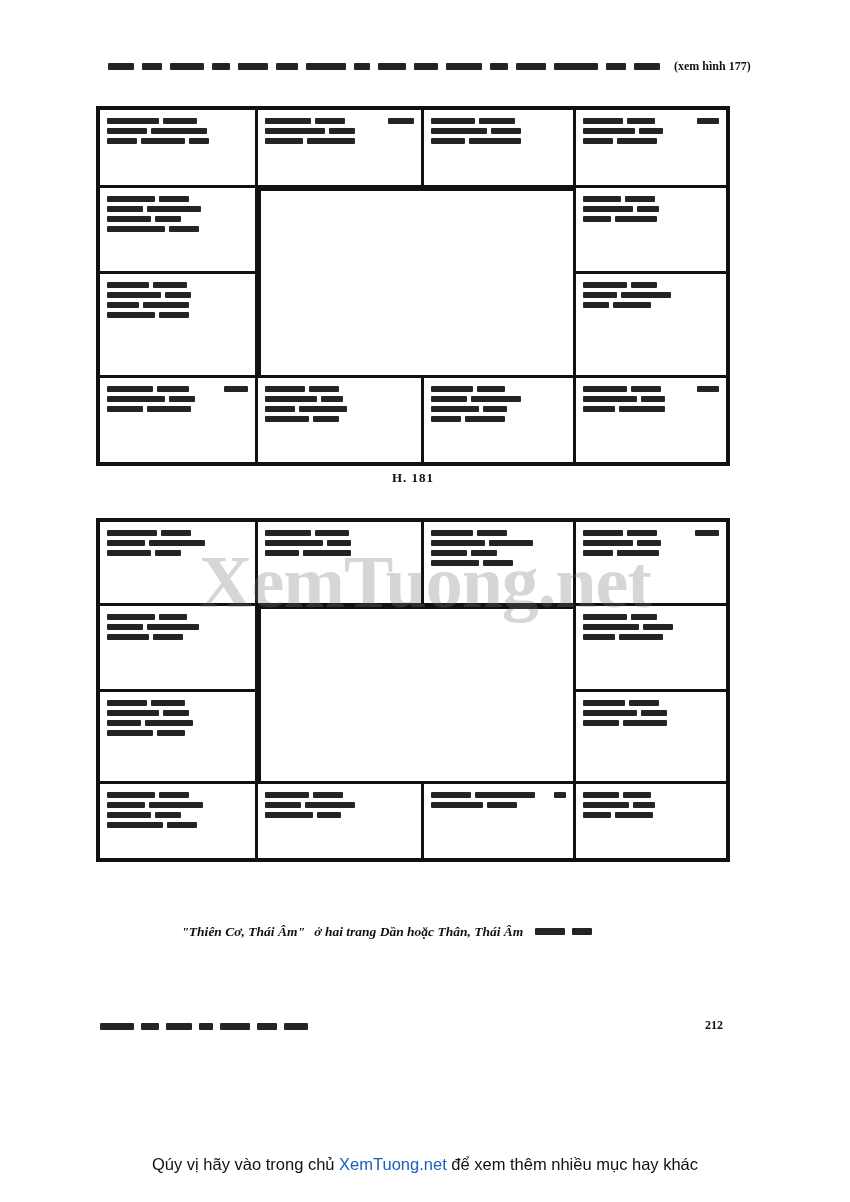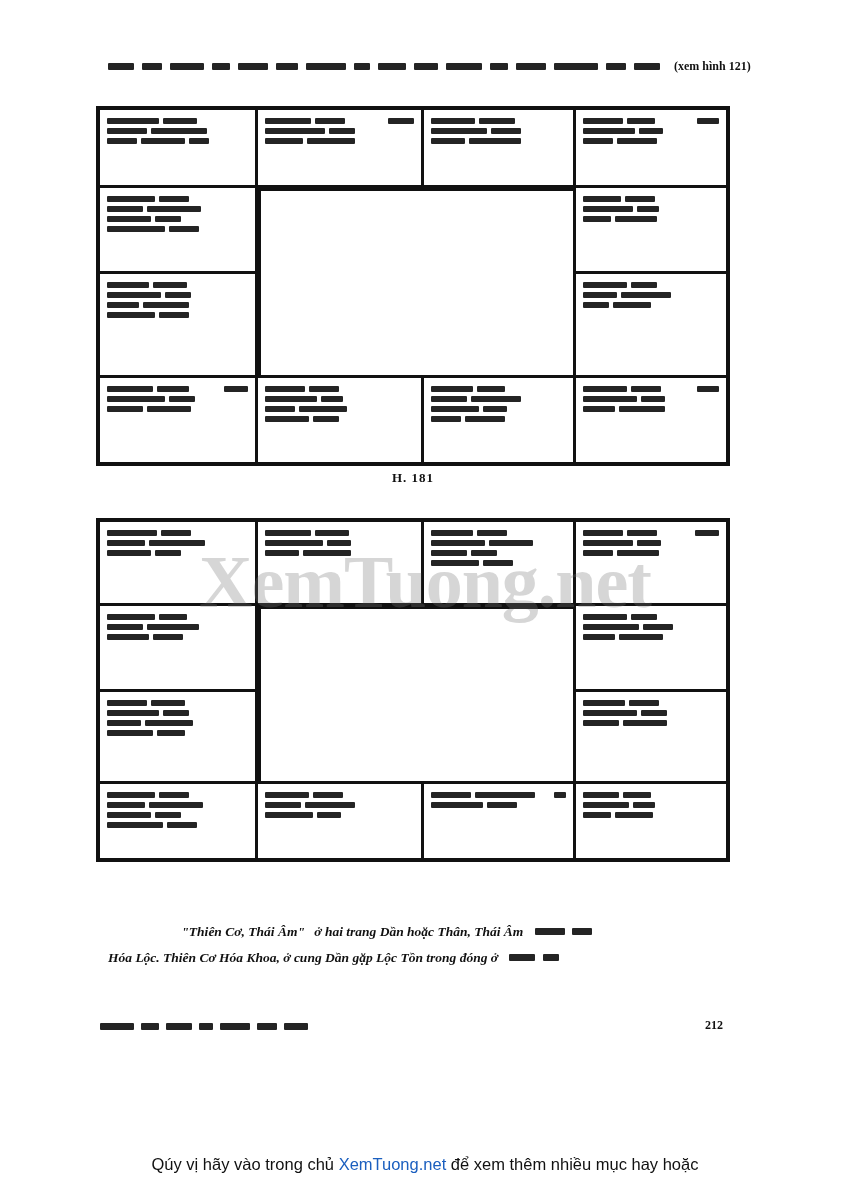--- a/index.html
+++ b/index.html
@@ -194,21 +194,21 @@
     <span class="smudge" style="width:40px"></span>
     <span class="smudge" style="width:16px"></span>
     <span class="smudge" style="width:28px"></span>
     <span class="smudge" style="width:24px"></span>
     <span class="smudge" style="width:36px"></span>
     <span class="smudge" style="width:18px"></span>
     <span class="smudge" style="width:30px"></span>
     <span class="smudge" style="width:44px"></span>
     <span class="smudge" style="width:20px"></span>
     <span class="smudge" style="width:26px"></span>
-    <span class="caption">(xem hình 121)</span>
+    <span class="caption">(xem hình 177)</span>
   </div>
 
   <div class="chart" id="chart-1">
       <div class="cell center" style="left: 158px; top: 78px; width: 318px; height: 190px; border-width: 3px; border-style: solid; border-color: rgb(17, 17, 17);"></div>
       <div class="cell" style="left: 0px; top: 0px; width: 158px; height: 78px;">
         <span class="blk-line"><span class="smudge" style="width: 52px;"></span><span class="smudge" style="width: 34px;"></span></span>
         <span class="blk-line"><span class="smudge" style="width: 40px;"></span><span class="smudge" style="width: 56px;"></span></span>
         <span class="blk-line"><span class="smudge" style="width: 30px;"></span><span class="smudge" style="width: 44px;"></span><span class="smudge" style="width: 20px;"></span></span>
       </div>
       <div class="cell" style="left: 158px; top: 0px; width: 166px; height: 78px;">
@@ -347,36 +347,31 @@
 
   <div class="watermark">XemTuong.net</div>
 
   <div class="paragraph">
     <div class="ln">
       <span class="indent"></span>
       <span class="txt">"Thiên Cơ, Thái Âm"</span>
       <span class="txt" style="margin-left:6px">ở hai trang Dần hoặc Thân, Thái Âm</span>
       <span class="smudge" style="width:30px;margin-left:8px"></span>
       <span class="smudge" style="width:20px"></span>
-    </div>
-    <div class="ln">
-      <span class="txt">Hóa Lộc. Thiên Cơ Hóa Khoa, ở cung Dần gặp Lộc Tồn trong đóng ở</span>
-      <span class="smudge" style="width:26px;margin-left:8px"></span>
-      <span class="smudge" style="width:16px"></span>
     </div>
   </div>
 
   <div class="footer-row">
     <span class="smudge" style="width:34px"></span>
     <span class="smudge" style="width:18px"></span>
     <span class="smudge" style="width:26px"></span>
     <span class="smudge" style="width:14px"></span>
     <span class="smudge" style="width:30px"></span>
     <span class="smudge" style="width:20px"></span>
     <span class="smudge" style="width:24px"></span>
     <span class="page-number">212</span>
   </div>
 
   <div class="promo">
-    <span>Qúy vị hãy vào trong chủ </span><span class="brand">XemTuong.net</span><span> để xem thêm nhiều mục hay hoặc</span>
+    <span>Qúy vị hãy vào trong chủ </span><span class="brand">XemTuong.net</span><span> để xem thêm nhiều mục hay khác</span>
   </div>
 
 </div>
 
 </body></html>

